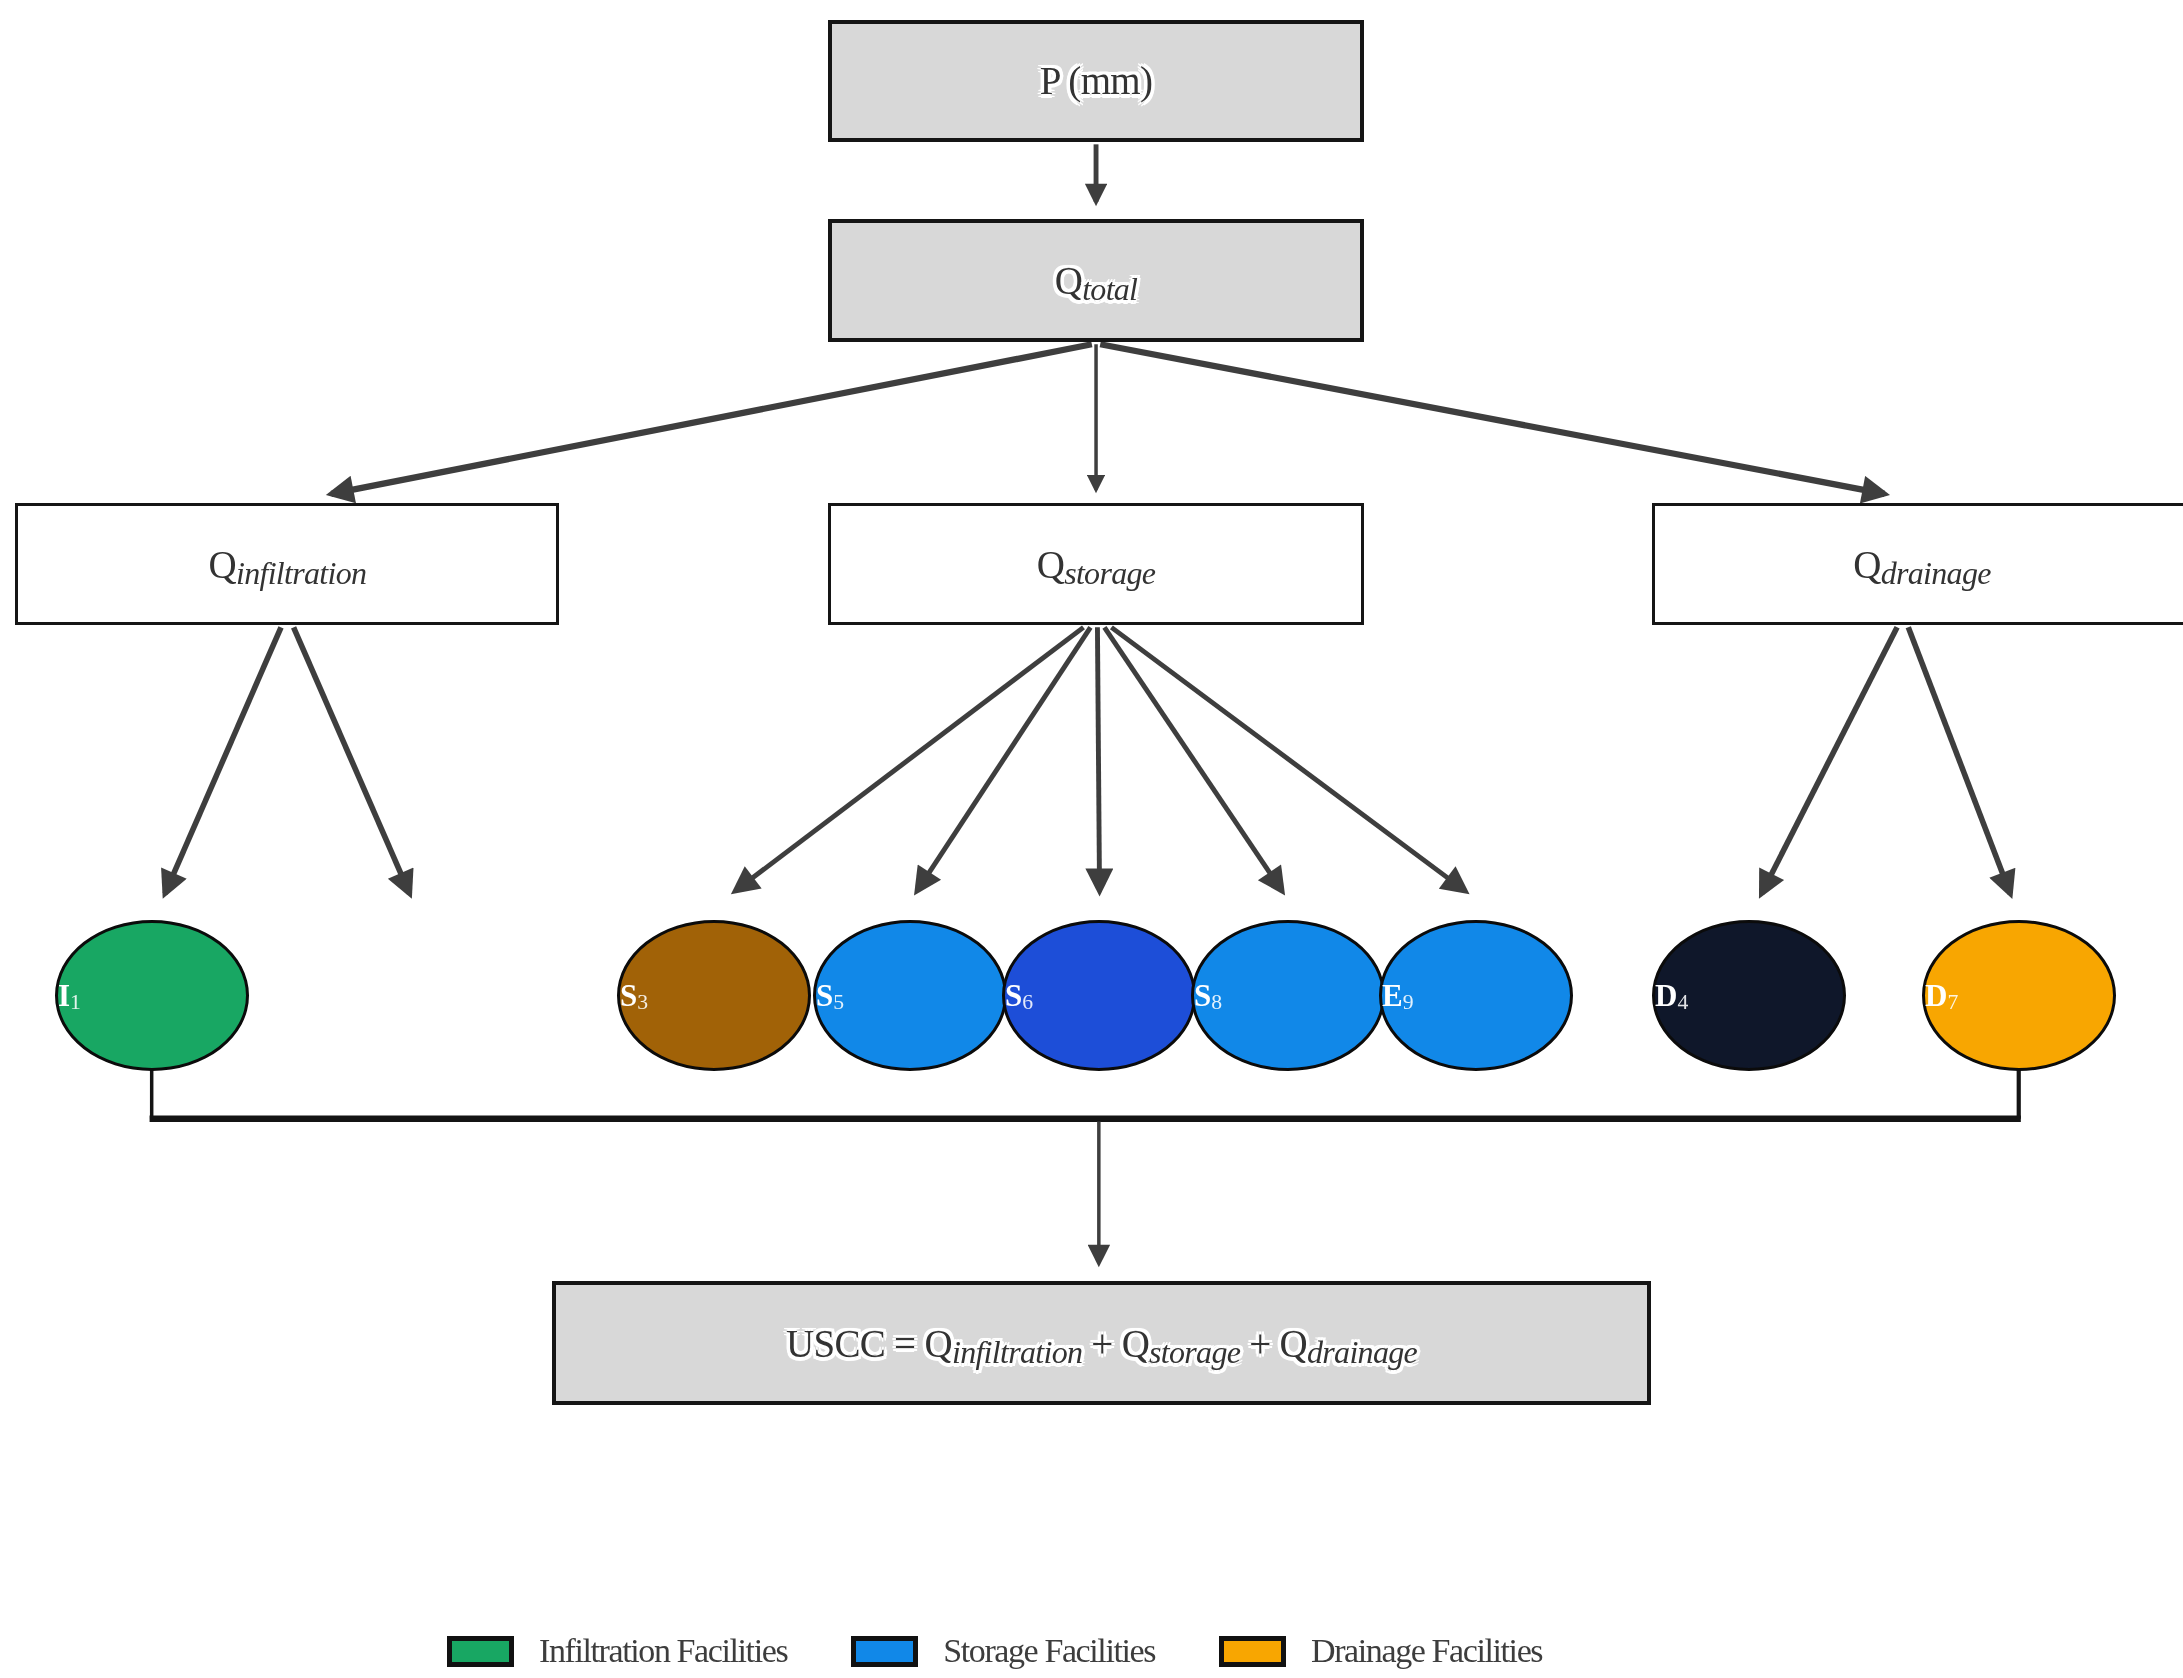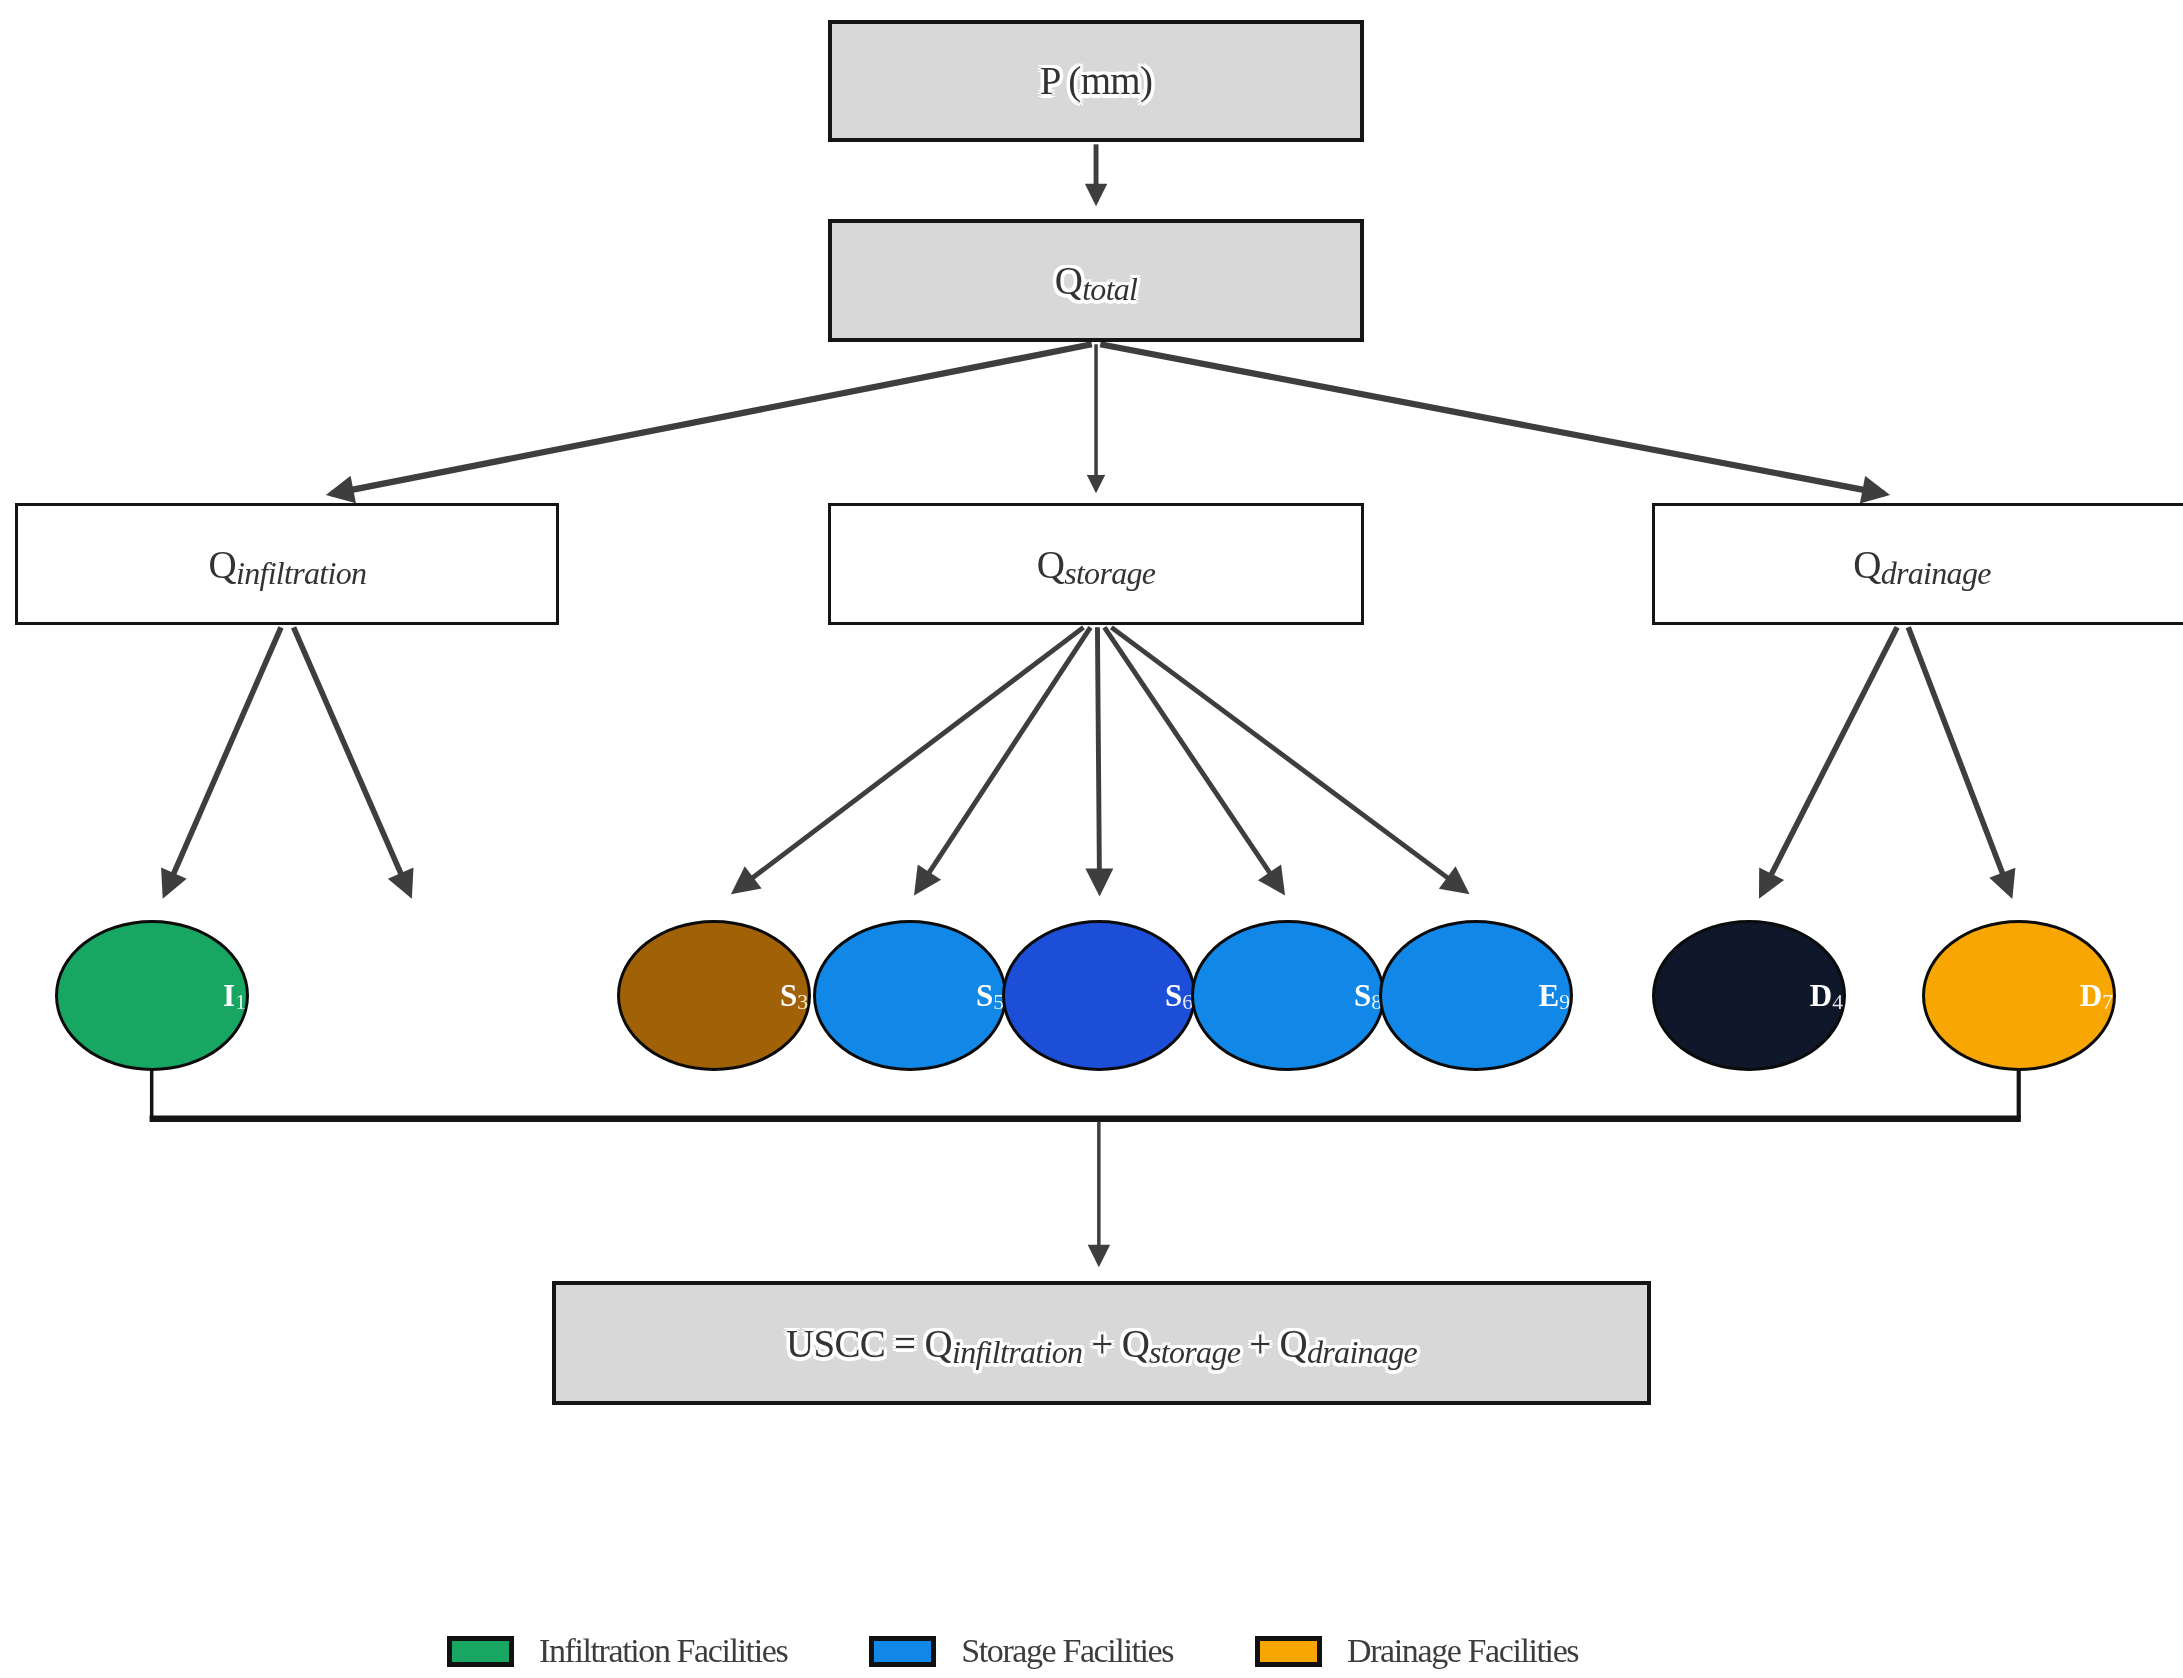--- a/index.html
+++ b/index.html
@@ -51,42 +51,42 @@
   .ellipse {
     position: absolute;
     z-index: 2;
     width: 194px;
     height: 151px;
     top: 920px;
     border: 3.5px solid #0b0b0b;
     border-radius: 50%;
     display: flex;
     align-items: center;
-    justify-content: flex-end;
+    justify-content: flex-start;
     box-sizing: border-box;
   }
   .fac-label {
     color: #ffffff;
     font-weight: bold;
     font-size: 31px;
     white-space: nowrap;
   }
   .fsub {
     font-size: 21.7px;
     font-weight: 400;
     color: rgba(255,255,255,0.88);
     position: relative;
     top: 0.18em;
   }
   .legend {
     position: absolute;
     left: 447px;
     top: 1632px;
     display: flex;
-    gap: 82px;
+    gap: 64px;
     z-index: 2;
   }
   .leg-item { display: flex; align-items: center; gap: 25px; }
   .swatch {
     width: 57px;
     height: 21px;
     border: 5.6px solid #111111;
   }
   .leg-label {
     font-size: 34px;

